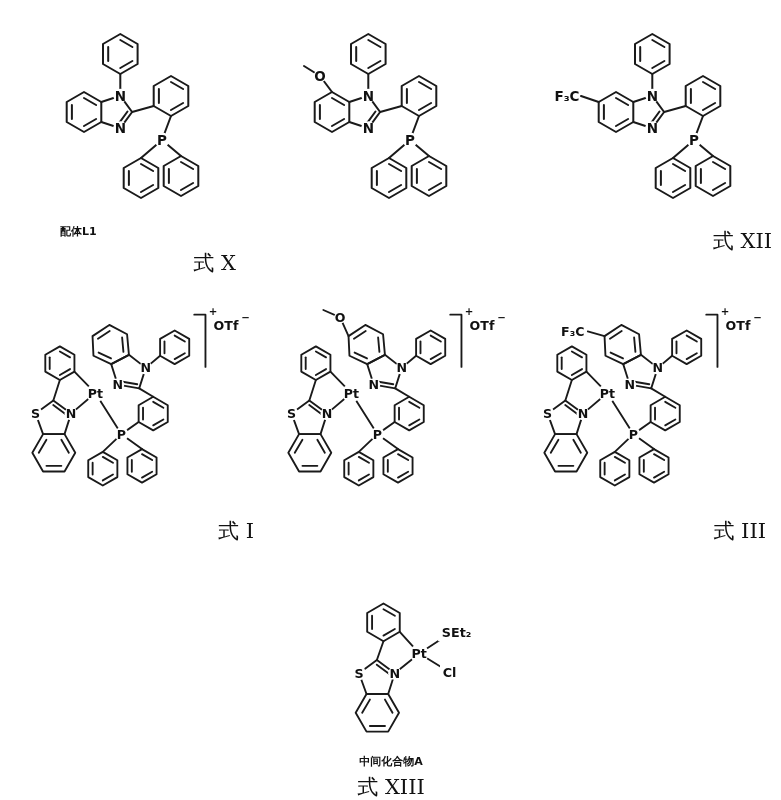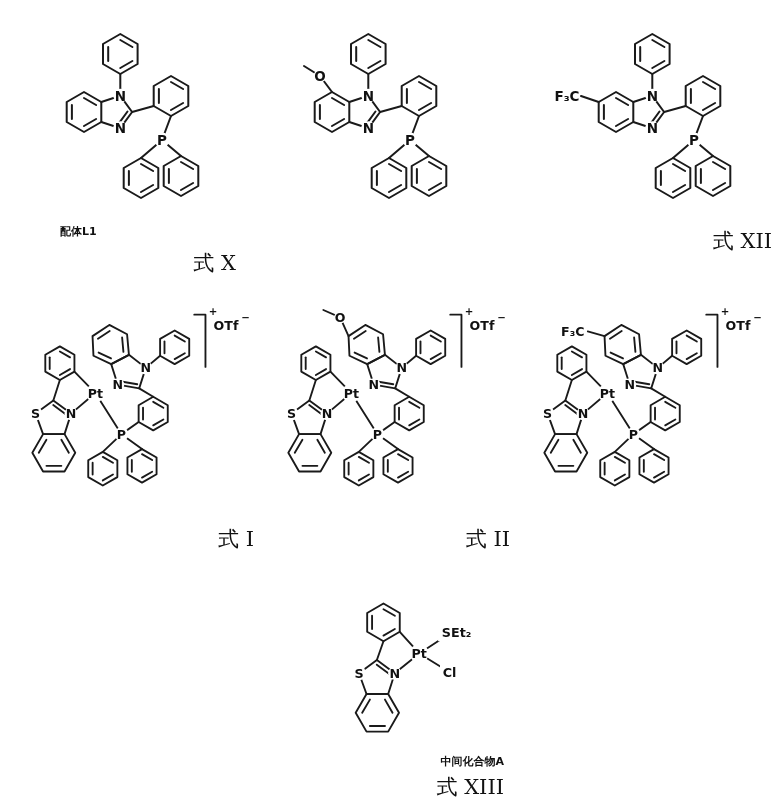--- a/index.html
+++ b/index.html
@@ -7,22 +7,22 @@
   body { width:781px; height:800px; font-family:"DejaVu Sans", sans-serif; color:#111; }
   .page { position:relative; width:781px; height:800px; background:#fff; overflow:hidden; }
   .block { position:absolute; }
   svg polygon, svg line, svg path { stroke:#1a1a1a; stroke-width:2; fill:none; stroke-linecap:round; stroke-linejoin:round; }
   svg .mask { fill:#ffffff; stroke:none; }
   svg text { fill:#111; font-family:"DejaVu Sans", sans-serif; font-weight:bold; font-size:13.5px; text-anchor:middle; }
   svg text.small { font-size:11px; }
   svg text.ts { text-anchor:start; }
   .name { font-weight:bold; font-size:11px; line-height:20px; margin-top:2px; }
   .formula { font-family:"DejaVu Serif", serif; font-size:21px; line-height:26px; margin-top:8px;text-align:right; }
-  .formula.tight { margin-top:16px; }
-  .center { text-align:right; }
+  .formula.tight { margin-top:8px; }
+  .center { text-align:center; }
 </style>
 </head>
 <body>
 
 <svg width="0" height="0" style="position:absolute" aria-hidden="true">
   <defs>
     <g id="bz20">
       <polygon points="0,-20 17.3,-10 17.3,10 0,20 -17.3,10 -17.3,-10"></polygon>
       <line x1="0" y1="-14" x2="12.1" y2="-7"></line>
       <line x1="12.1" y1="7" x2="0" y2="14"></line>
@@ -218,21 +218,20 @@
         <text x="74" y="130.8">N</text>
         <text x="100" y="108.8">Pt</text>
         <text x="124" y="99.8">N</text>
         <text x="154" y="81.8">N</text>
         <text x="128" y="152.8">P</text>
         <text class="small" x="226" y="20">+</text>
         <text x="240" y="36">OTf</text>
         <text class="small" x="261" y="27">−</text>
       </g>
     </svg>
-    <div class="formula tight" style="padding-left:24px">式 II</div>
   </div>
 
   <div class="block" style="left:514px; top:296px; width:252px;">
     <svg width="252" height="210" viewBox="0 0 270 225">
       <g>
         <line x1="97" y1="43" x2="79" y2="38"></line>
         <use href="#bz18" transform="translate(62,72)"></use>
         <path d="M55,112 L74,126 L67,148 L44,148 L36,126 Z"></path>
         <polygon points="44,148 67,148 78.5,168 67,188 44,188 32.5,168"></polygon>
         <line x1="63.6" y1="154" x2="71.6" y2="168"></line>
@@ -271,20 +270,21 @@
         <text x="74" y="130.8">N</text>
         <text x="100" y="108.8">Pt</text>
         <text x="124" y="99.8">N</text>
         <text x="154" y="81.8">N</text>
         <text x="128" y="152.8">P</text>
         <text class="small" x="226" y="20">+</text>
         <text x="240" y="36">OTf</text>
         <text class="small" x="261" y="27">−</text>
       </g>
     </svg>
+    <div class="formula tight" style="padding-left:30px">式 III</div>
   </div>
 
   <div class="block" style="left:278px; top:576px; width:226px;">
     <svg width="226" height="170" viewBox="0 0 240 180">
       <g transform="translate(12,4)">
         <use href="#bz20" transform="translate(100,45)"></use>
         <path d="M93,85 L112,99 L105,121 L82,121 L74,99 Z"></path>
         <line x1="92.9" y1="89.9" x2="107.3" y2="100.5"></line>
         <polygon points="82,121 105,121 116.5,141 105,161 82,161 70.5,141"></polygon>
         <line x1="101.6" y1="127" x2="109.6" y2="141"></line>

